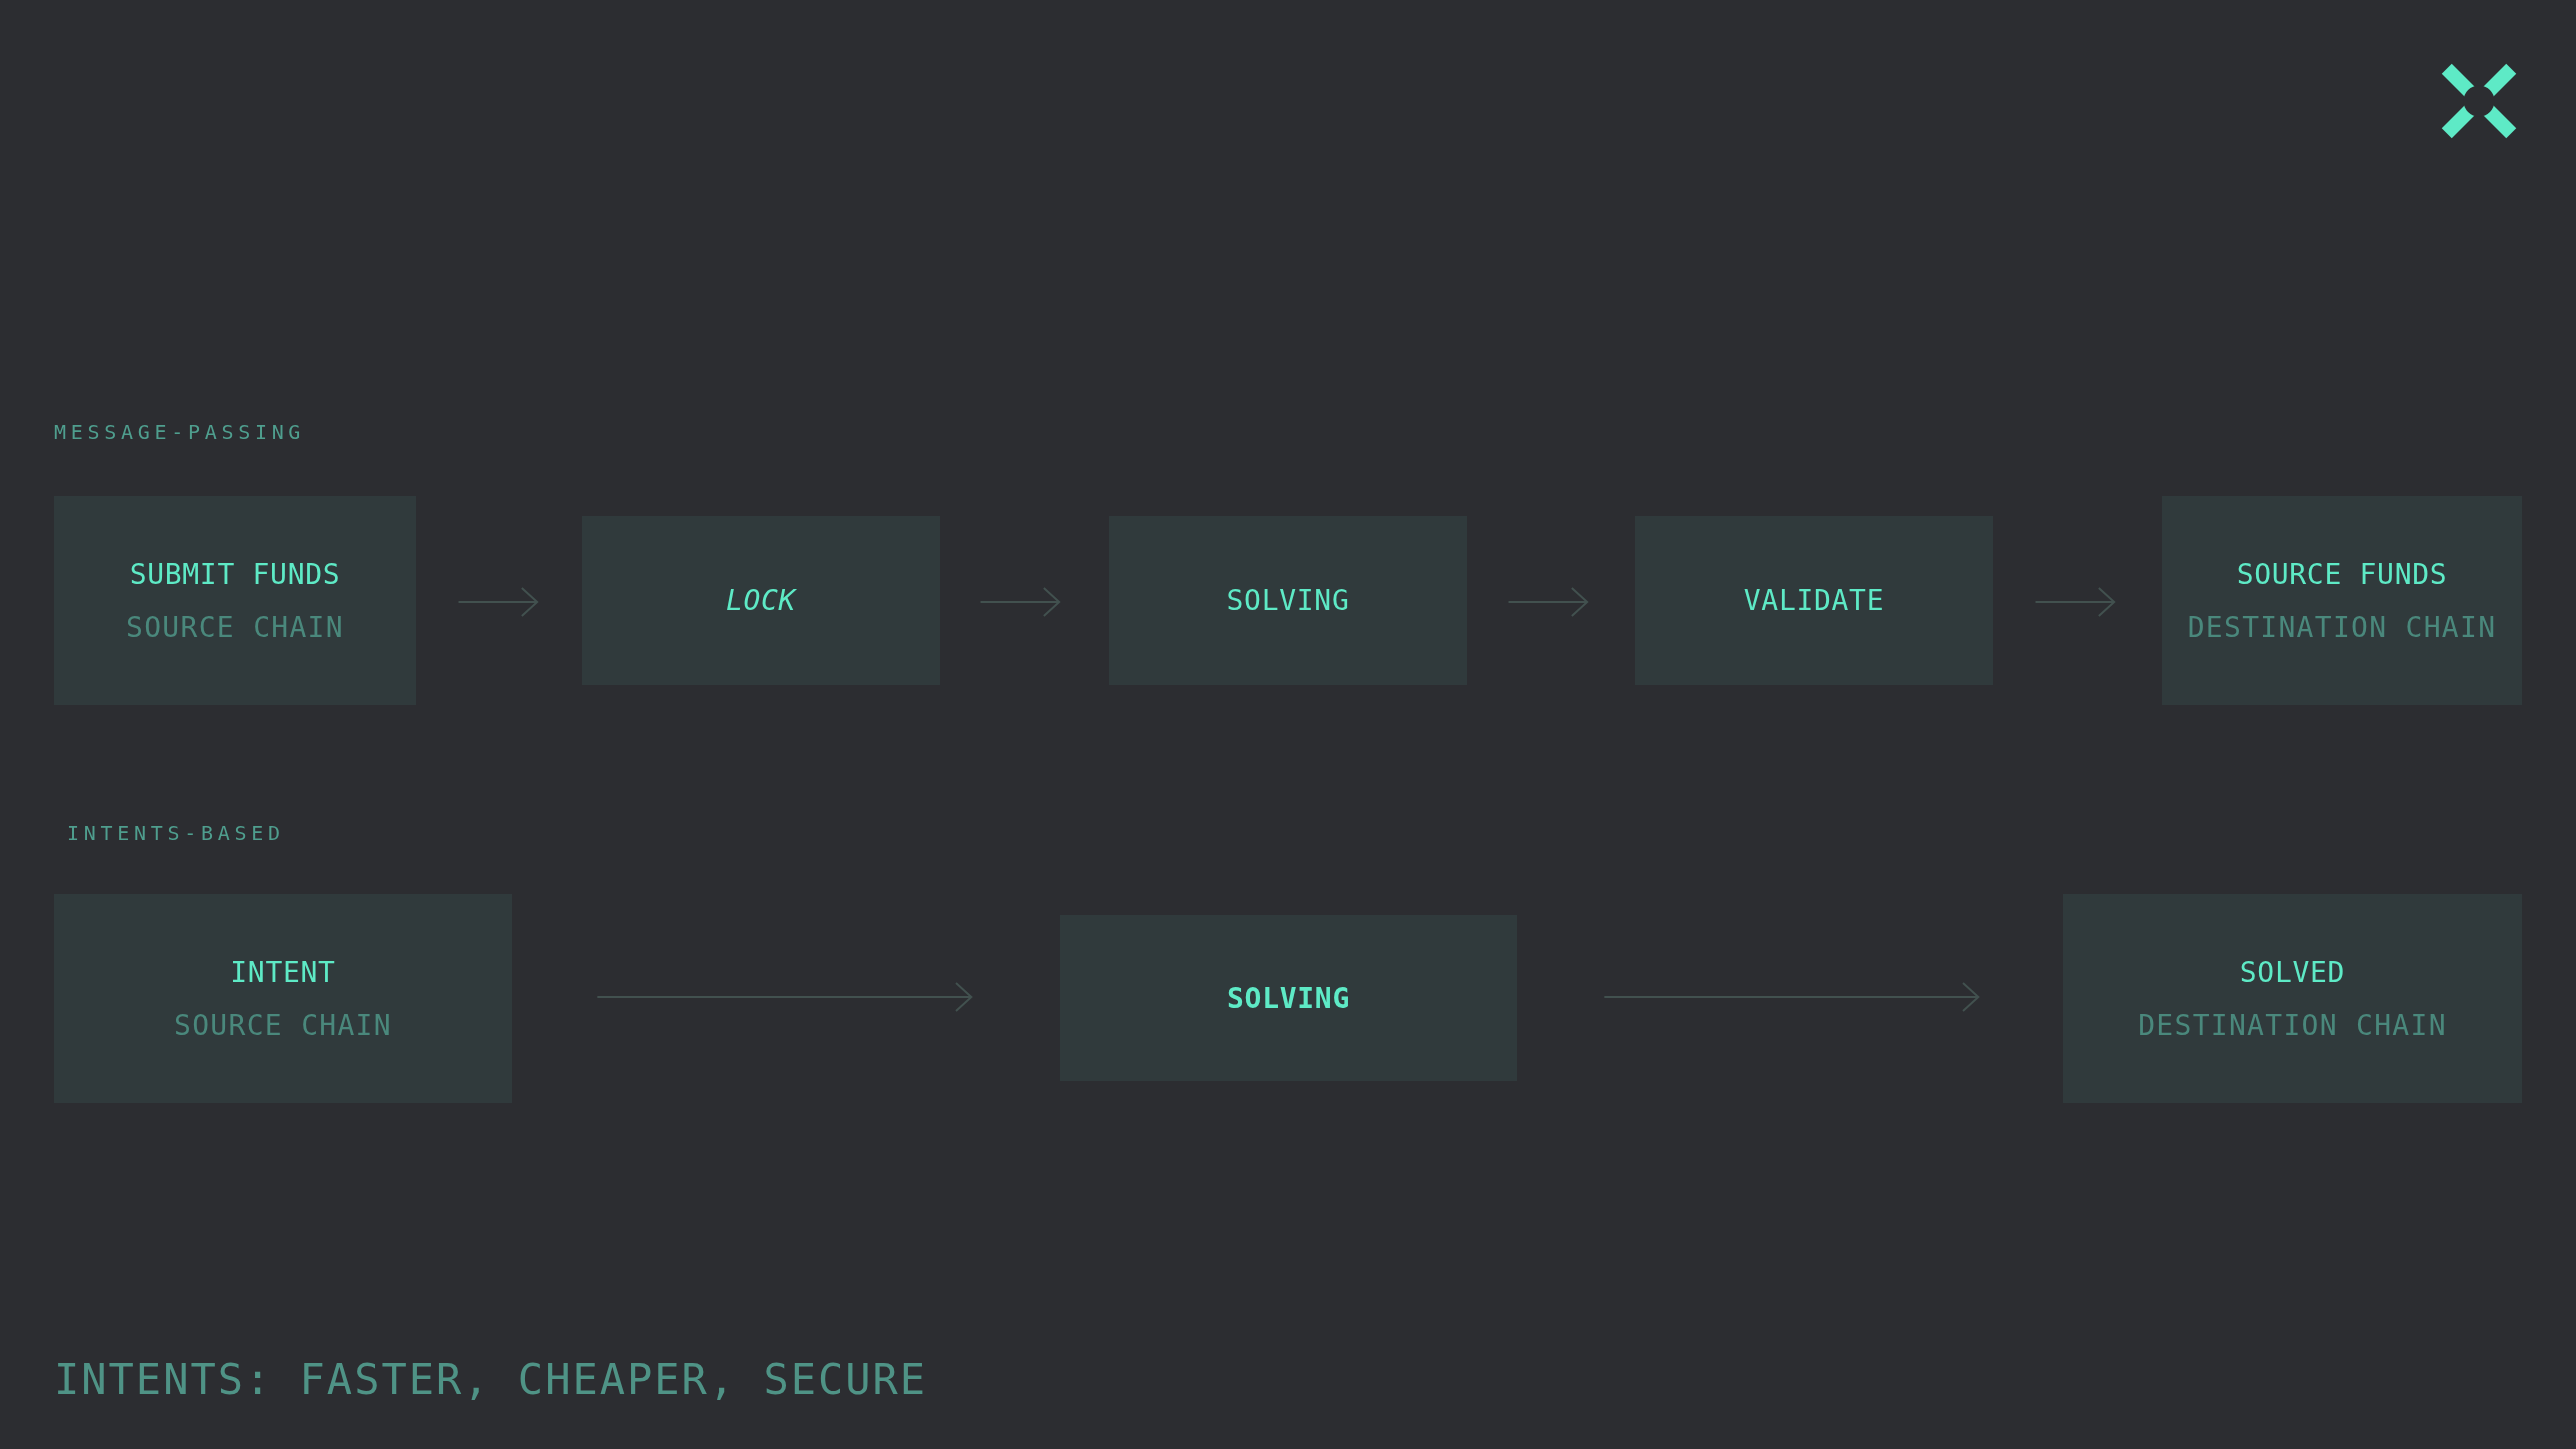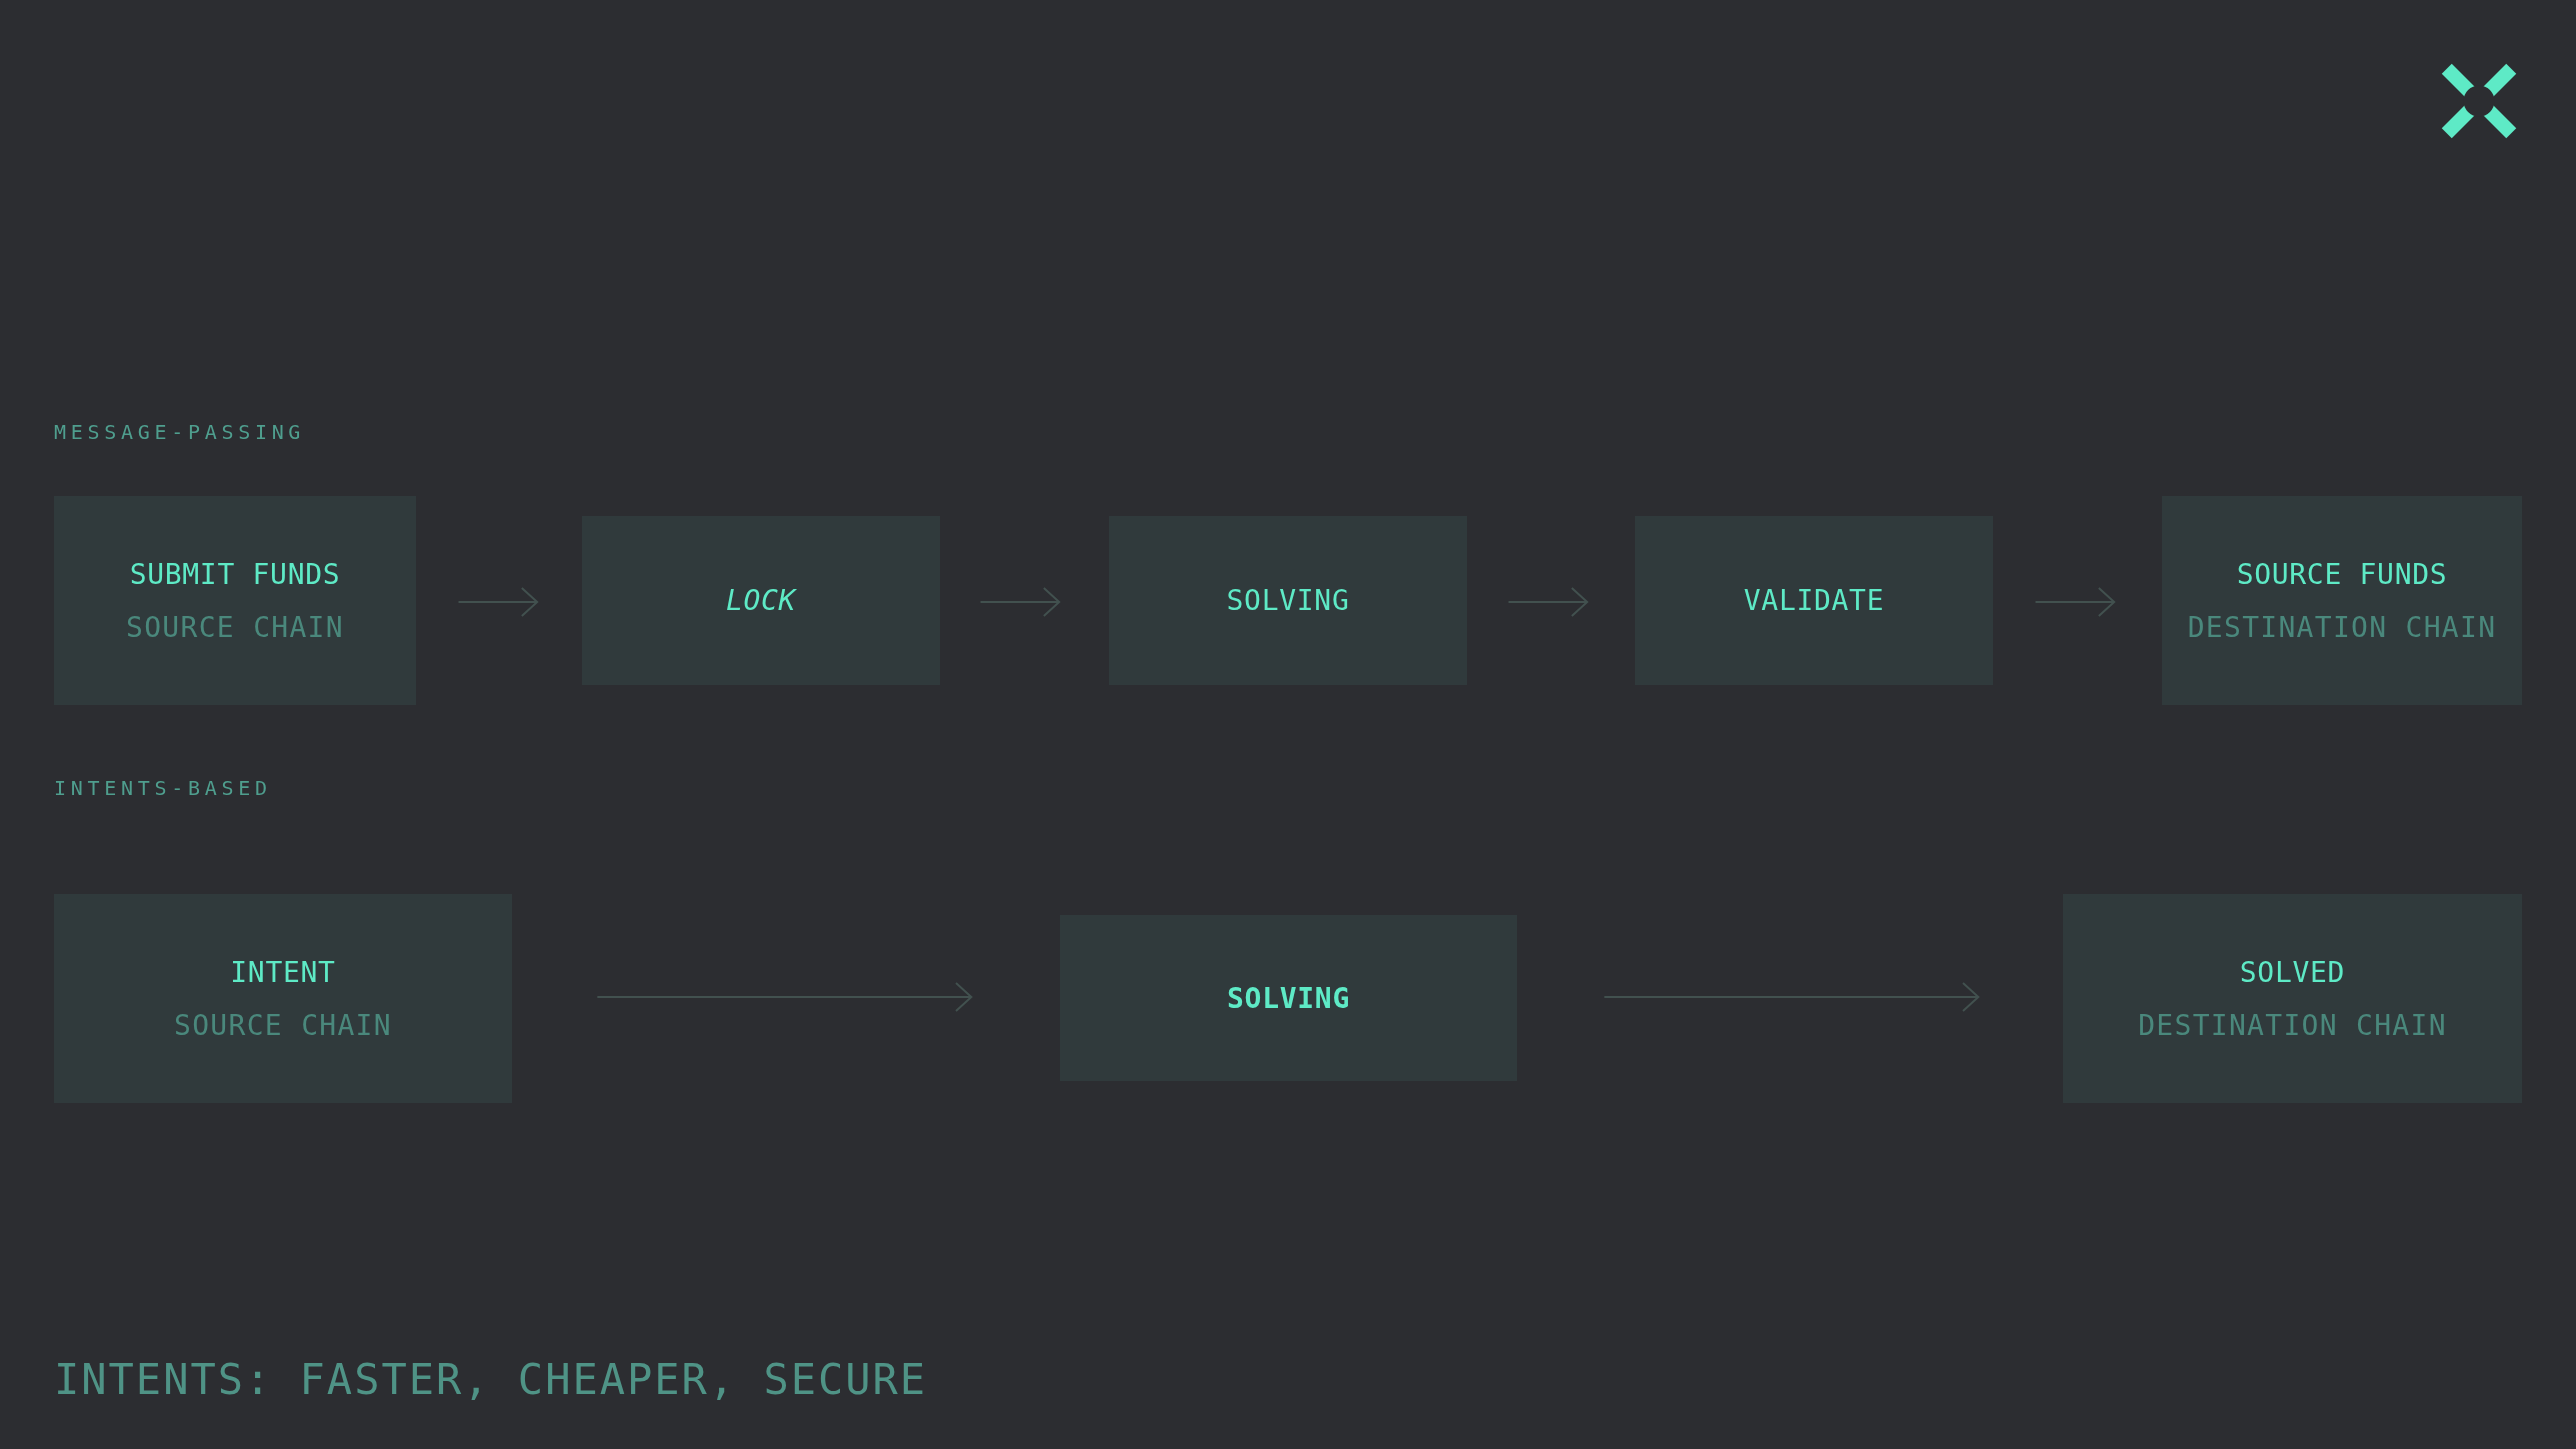--- a/index.html
+++ b/index.html
@@ -109,21 +109,21 @@
       <path d="M97 9 L120 30 L97 51"></path>
     </svg>
 
     <div class="box" style="left:2162px;top:496px;width:360px;height:209px;">
       <div class="step-title">SOURCE FUNDS</div>
       <div class="step-subtitle">DESTINATION CHAIN</div>
     </div>
   </section>
 
   <section>
-    <div class="flow-label" style="top:776px;">INTENTS-BASED</div>
+    <div class="flow-label" style="top:821px;margin-left:13px;">INTENTS-BASED</div>
 
     <div class="box" style="left:54px;top:894px;width:458px;height:209px;">
       <div class="step-title">INTENT</div>
       <div class="step-subtitle">SOURCE CHAIN</div>
     </div>
 
     <svg class="arrow" style="left:595px;top:977px;" width="380" height="40" viewBox="0 0 567 60">
       <path d="M2 30 H562"></path>
       <path d="M540 9 L563 30 L540 51"></path>
     </svg>

